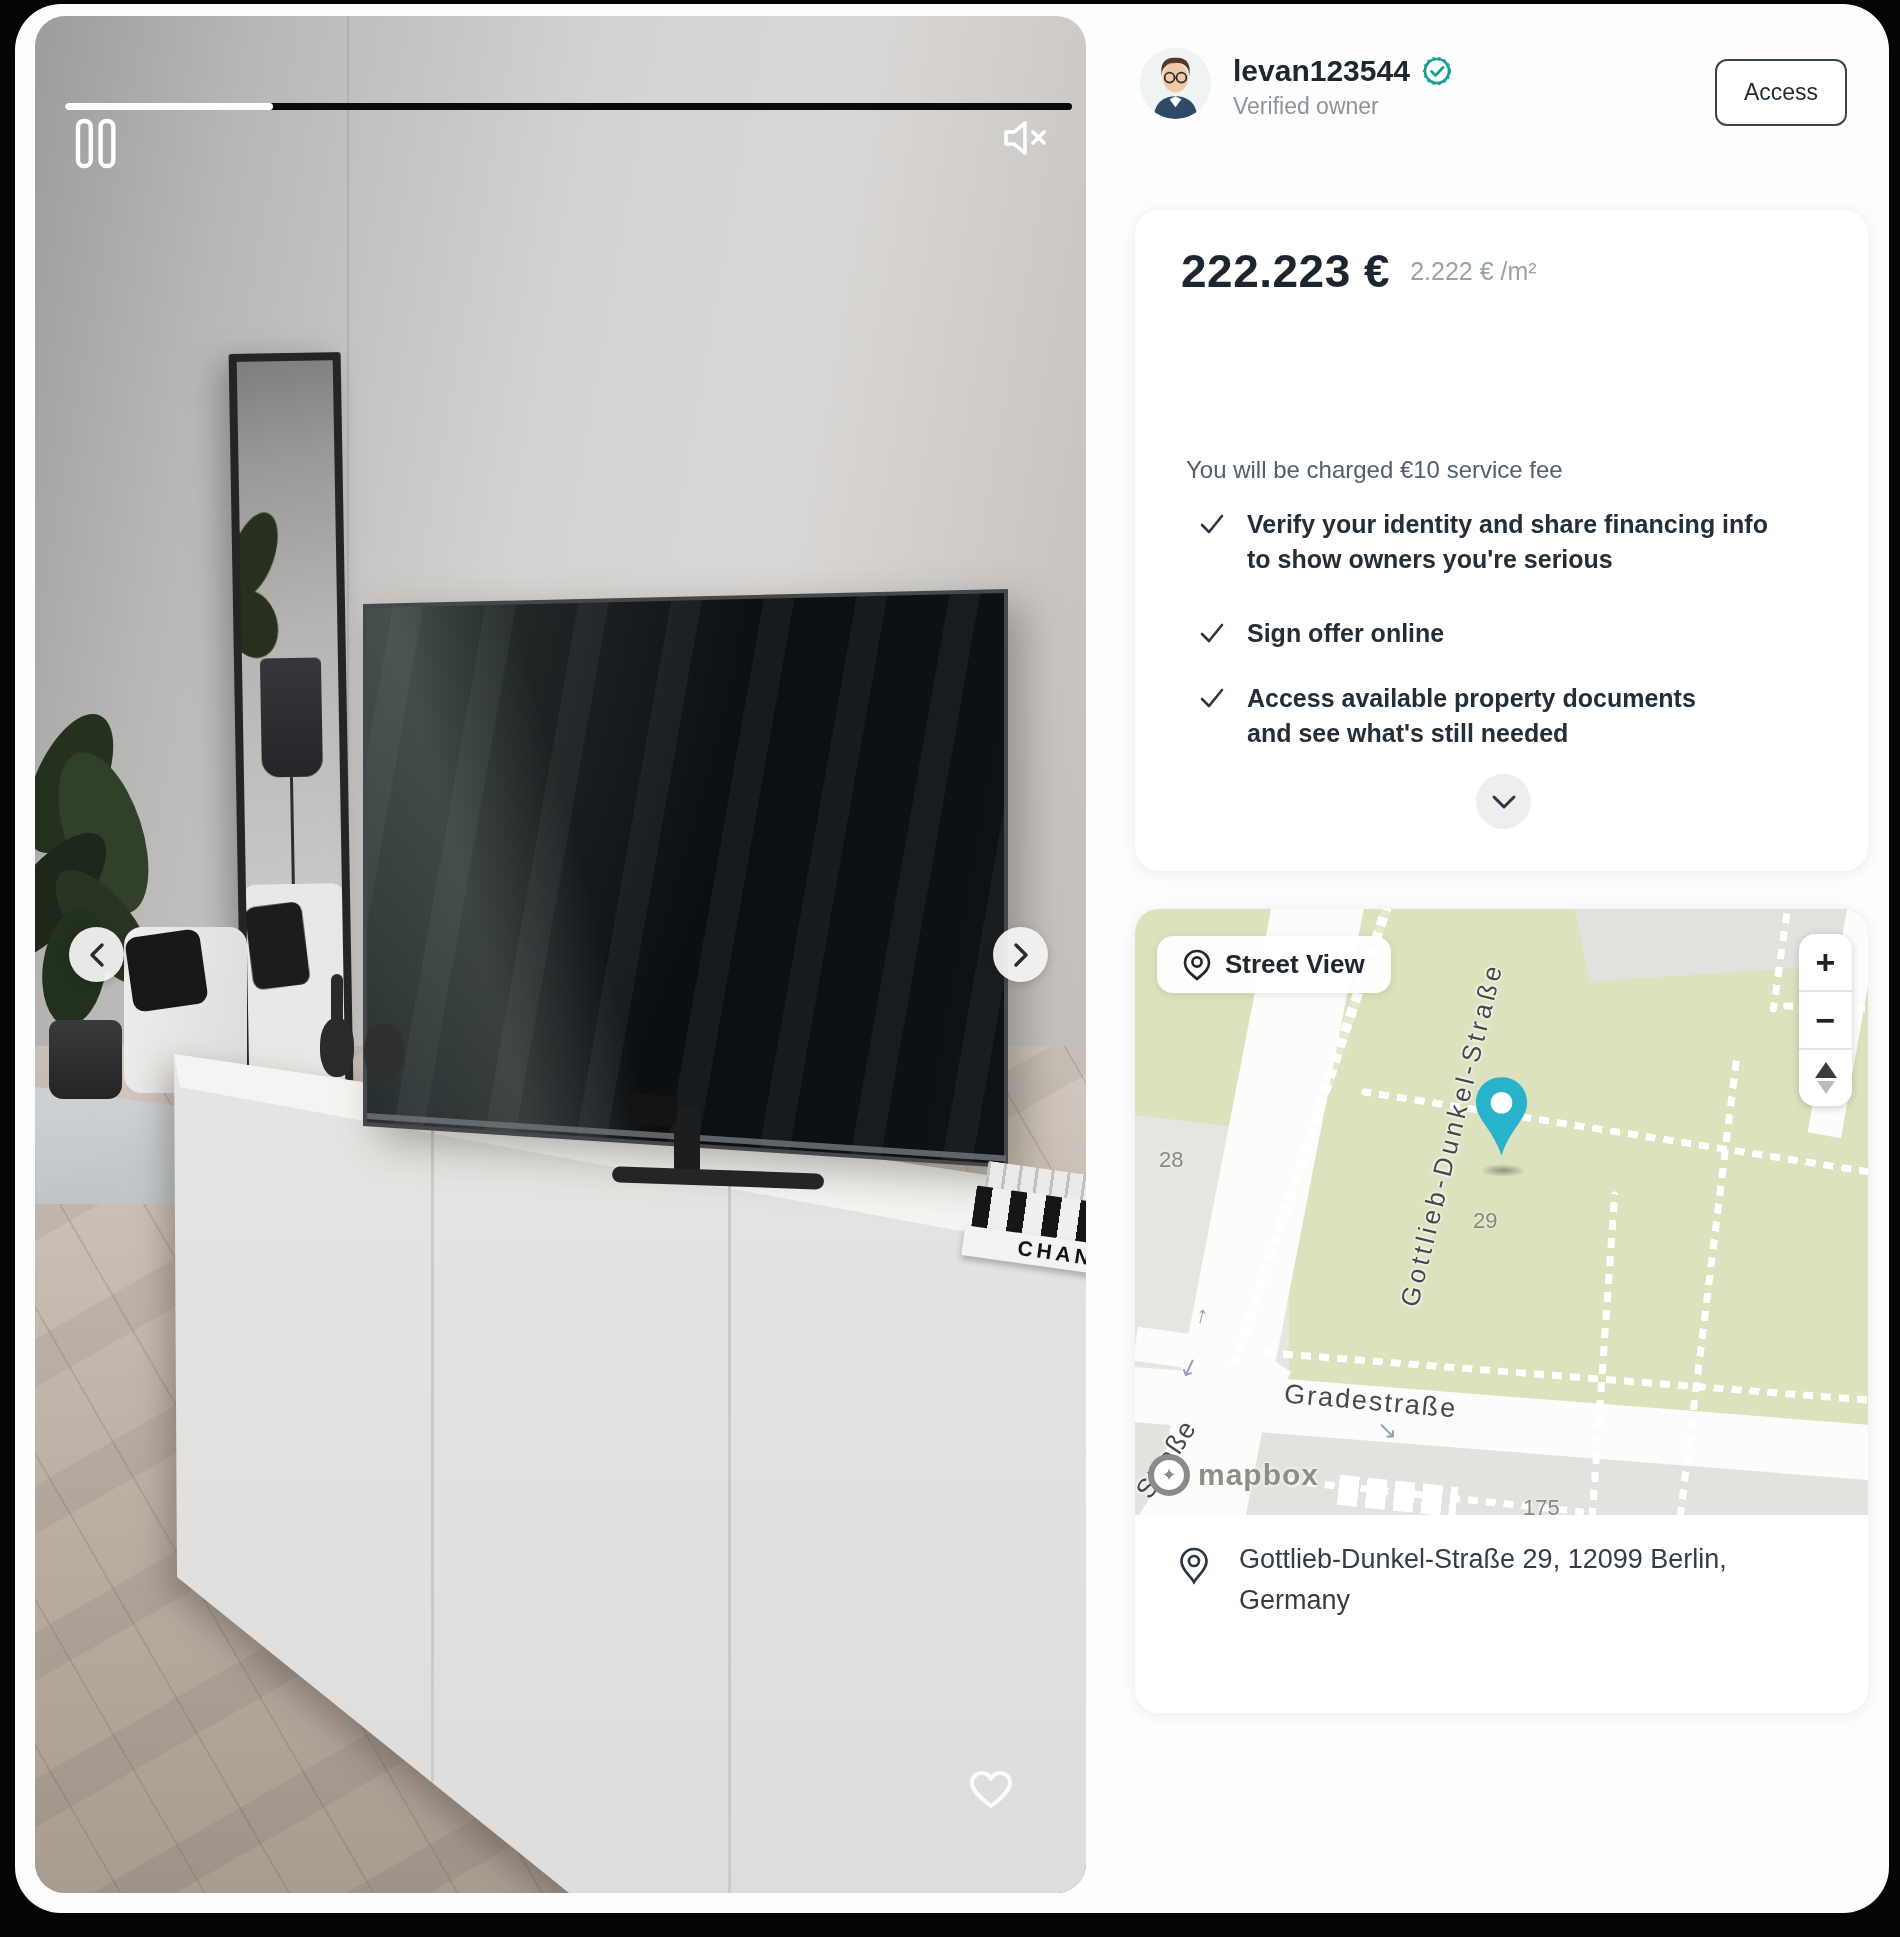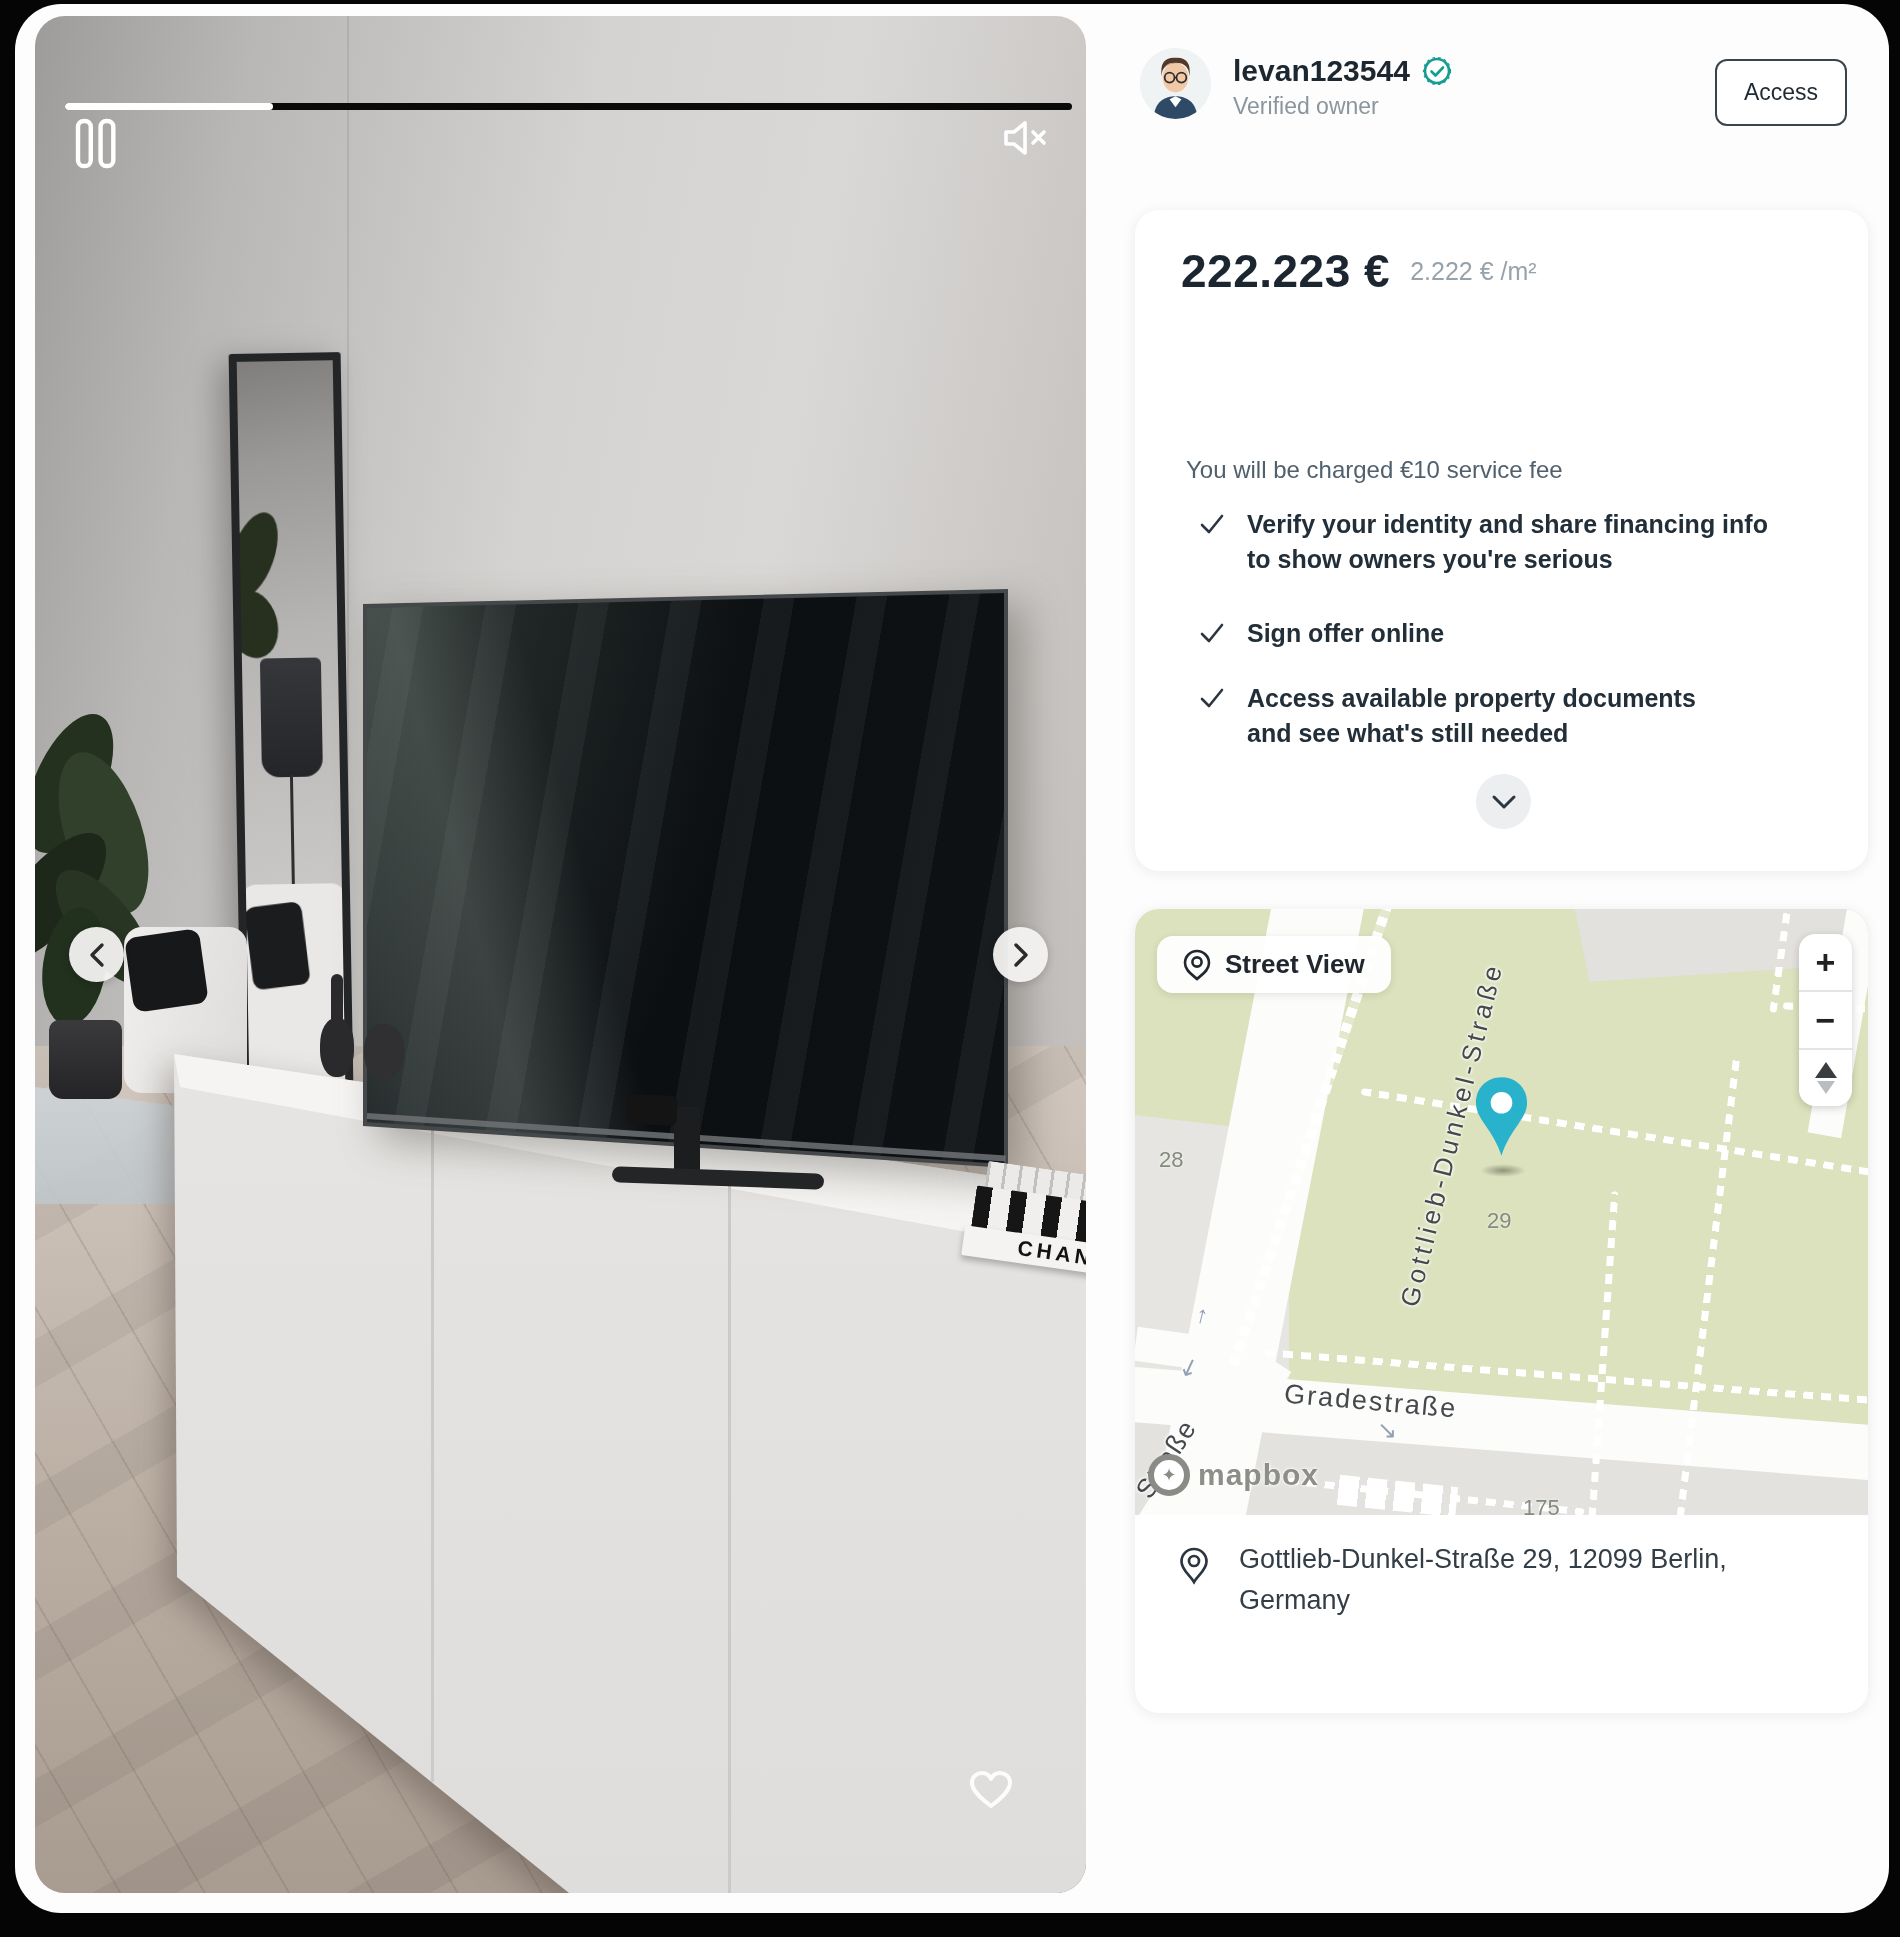--- a/index.html
+++ b/index.html
@@ -297,21 +297,21 @@
           <div style="position:absolute;left:203px;top:572px;width:119px;height:30px;transform:rotate(6deg);background:repeating-linear-gradient(90deg,#fff 0 20px,transparent 20px 28px);"></div>
 
           <div class="arrowglyph" style="left:61px;top:392px;transform:rotate(14deg);">↑</div>
           <div class="arrowglyph" style="left:44px;top:444px;transform:rotate(-20deg);">↙</div>
           <div class="arrowglyph" style="left:242px;top:507px;">↘</div>
 
           <div class="mlabel" style="left:40px;top:210px;width:554px;text-align:center;font-size:26px;letter-spacing:4px;transform:rotate(-76deg);">Gottlieb-Dunkel-Straße</div>
           <div class="mlabel" style="left:149px;top:477px;font-size:27px;letter-spacing:2px;transform:rotate(5deg);">Gradestraße</div>
           <div class="mlabel" style="left:-12px;top:535px;font-size:27px;letter-spacing:1px;transform:rotate(-57deg);">Straße</div>
           <div class="mnum" style="left:24px;top:238px;">28</div>
-          <div class="mnum" style="left:352px;top:299px;">29</div>
+          <div class="mnum" style="left:338px;top:299px;">29</div>
           <div class="mnum" style="left:388px;top:586px;">175</div>
 
           <div class="pin-shadow"></div>
           <div class="abs" style="left:338px;top:166px;">
             <svg width="57" height="85" viewBox="0 0 58 86">
               <path d="M29 2 C14 2 3 13 3 28 C3 45 20 54 29 82 C38 54 55 45 55 28 C55 13 44 2 29 2 Z" fill="#28b2cb"></path>
               <circle cx="29" cy="28" r="11" fill="#ffffff"></circle>
             </svg>
           </div>
 

